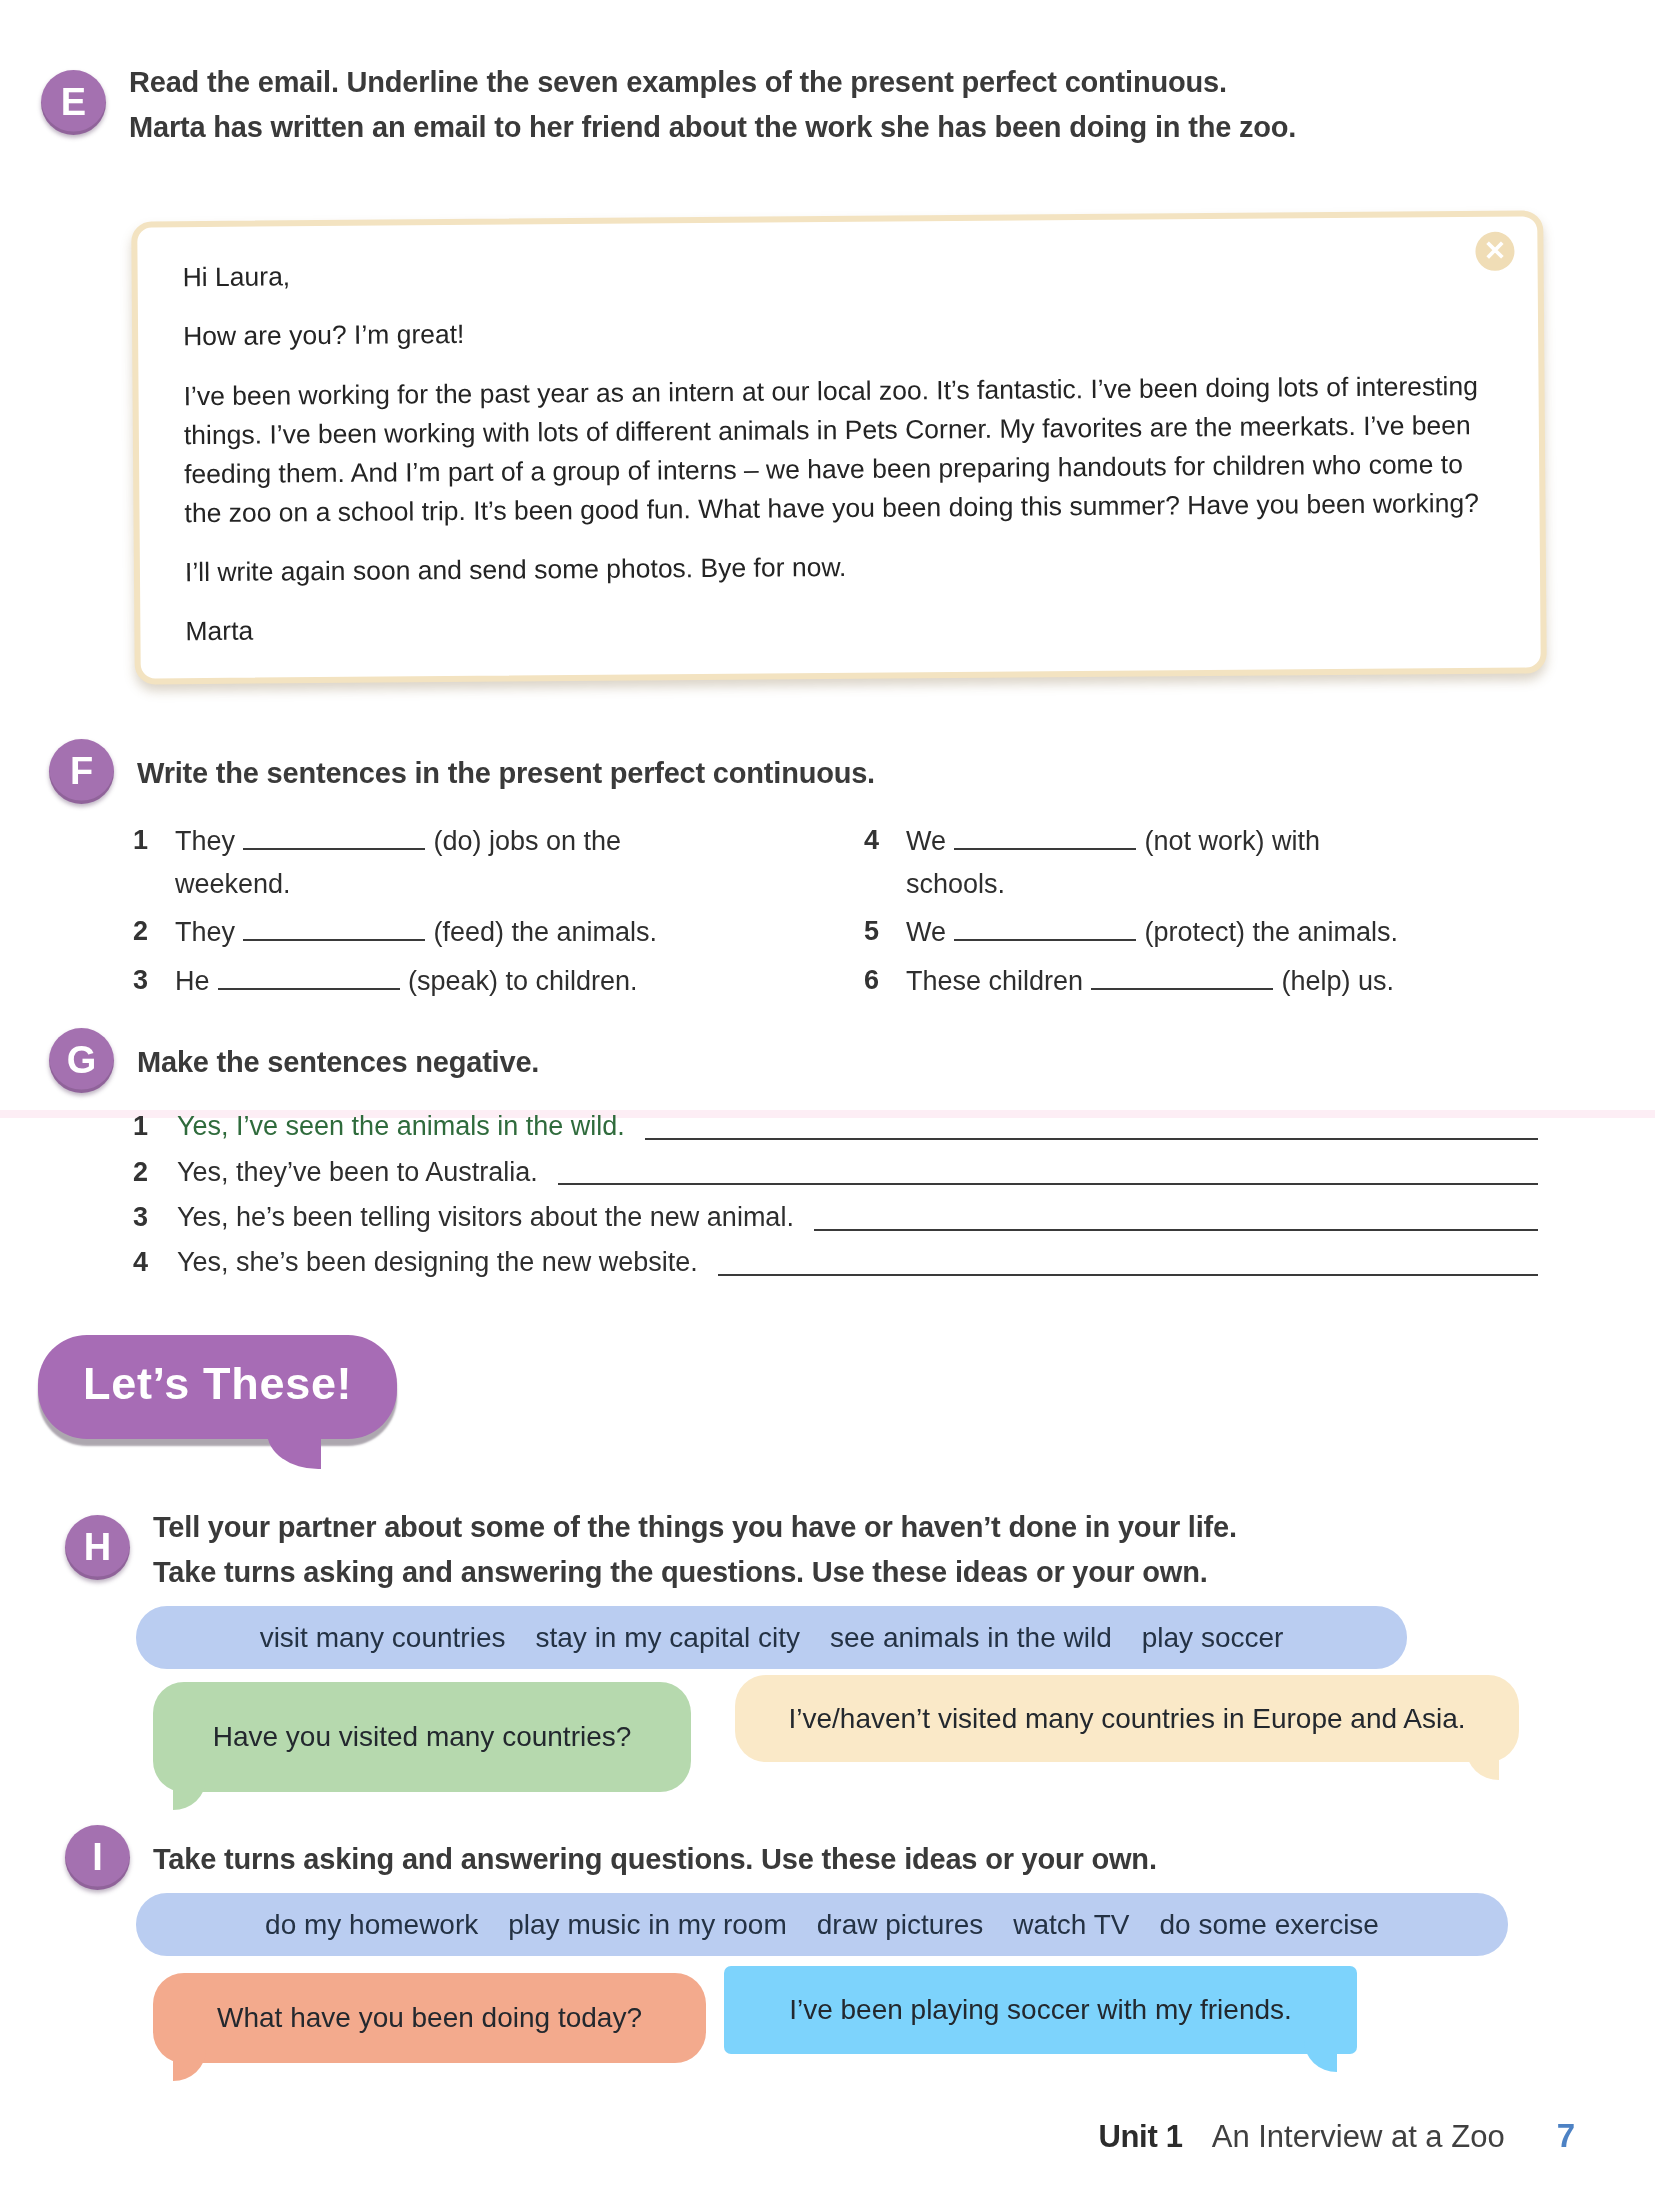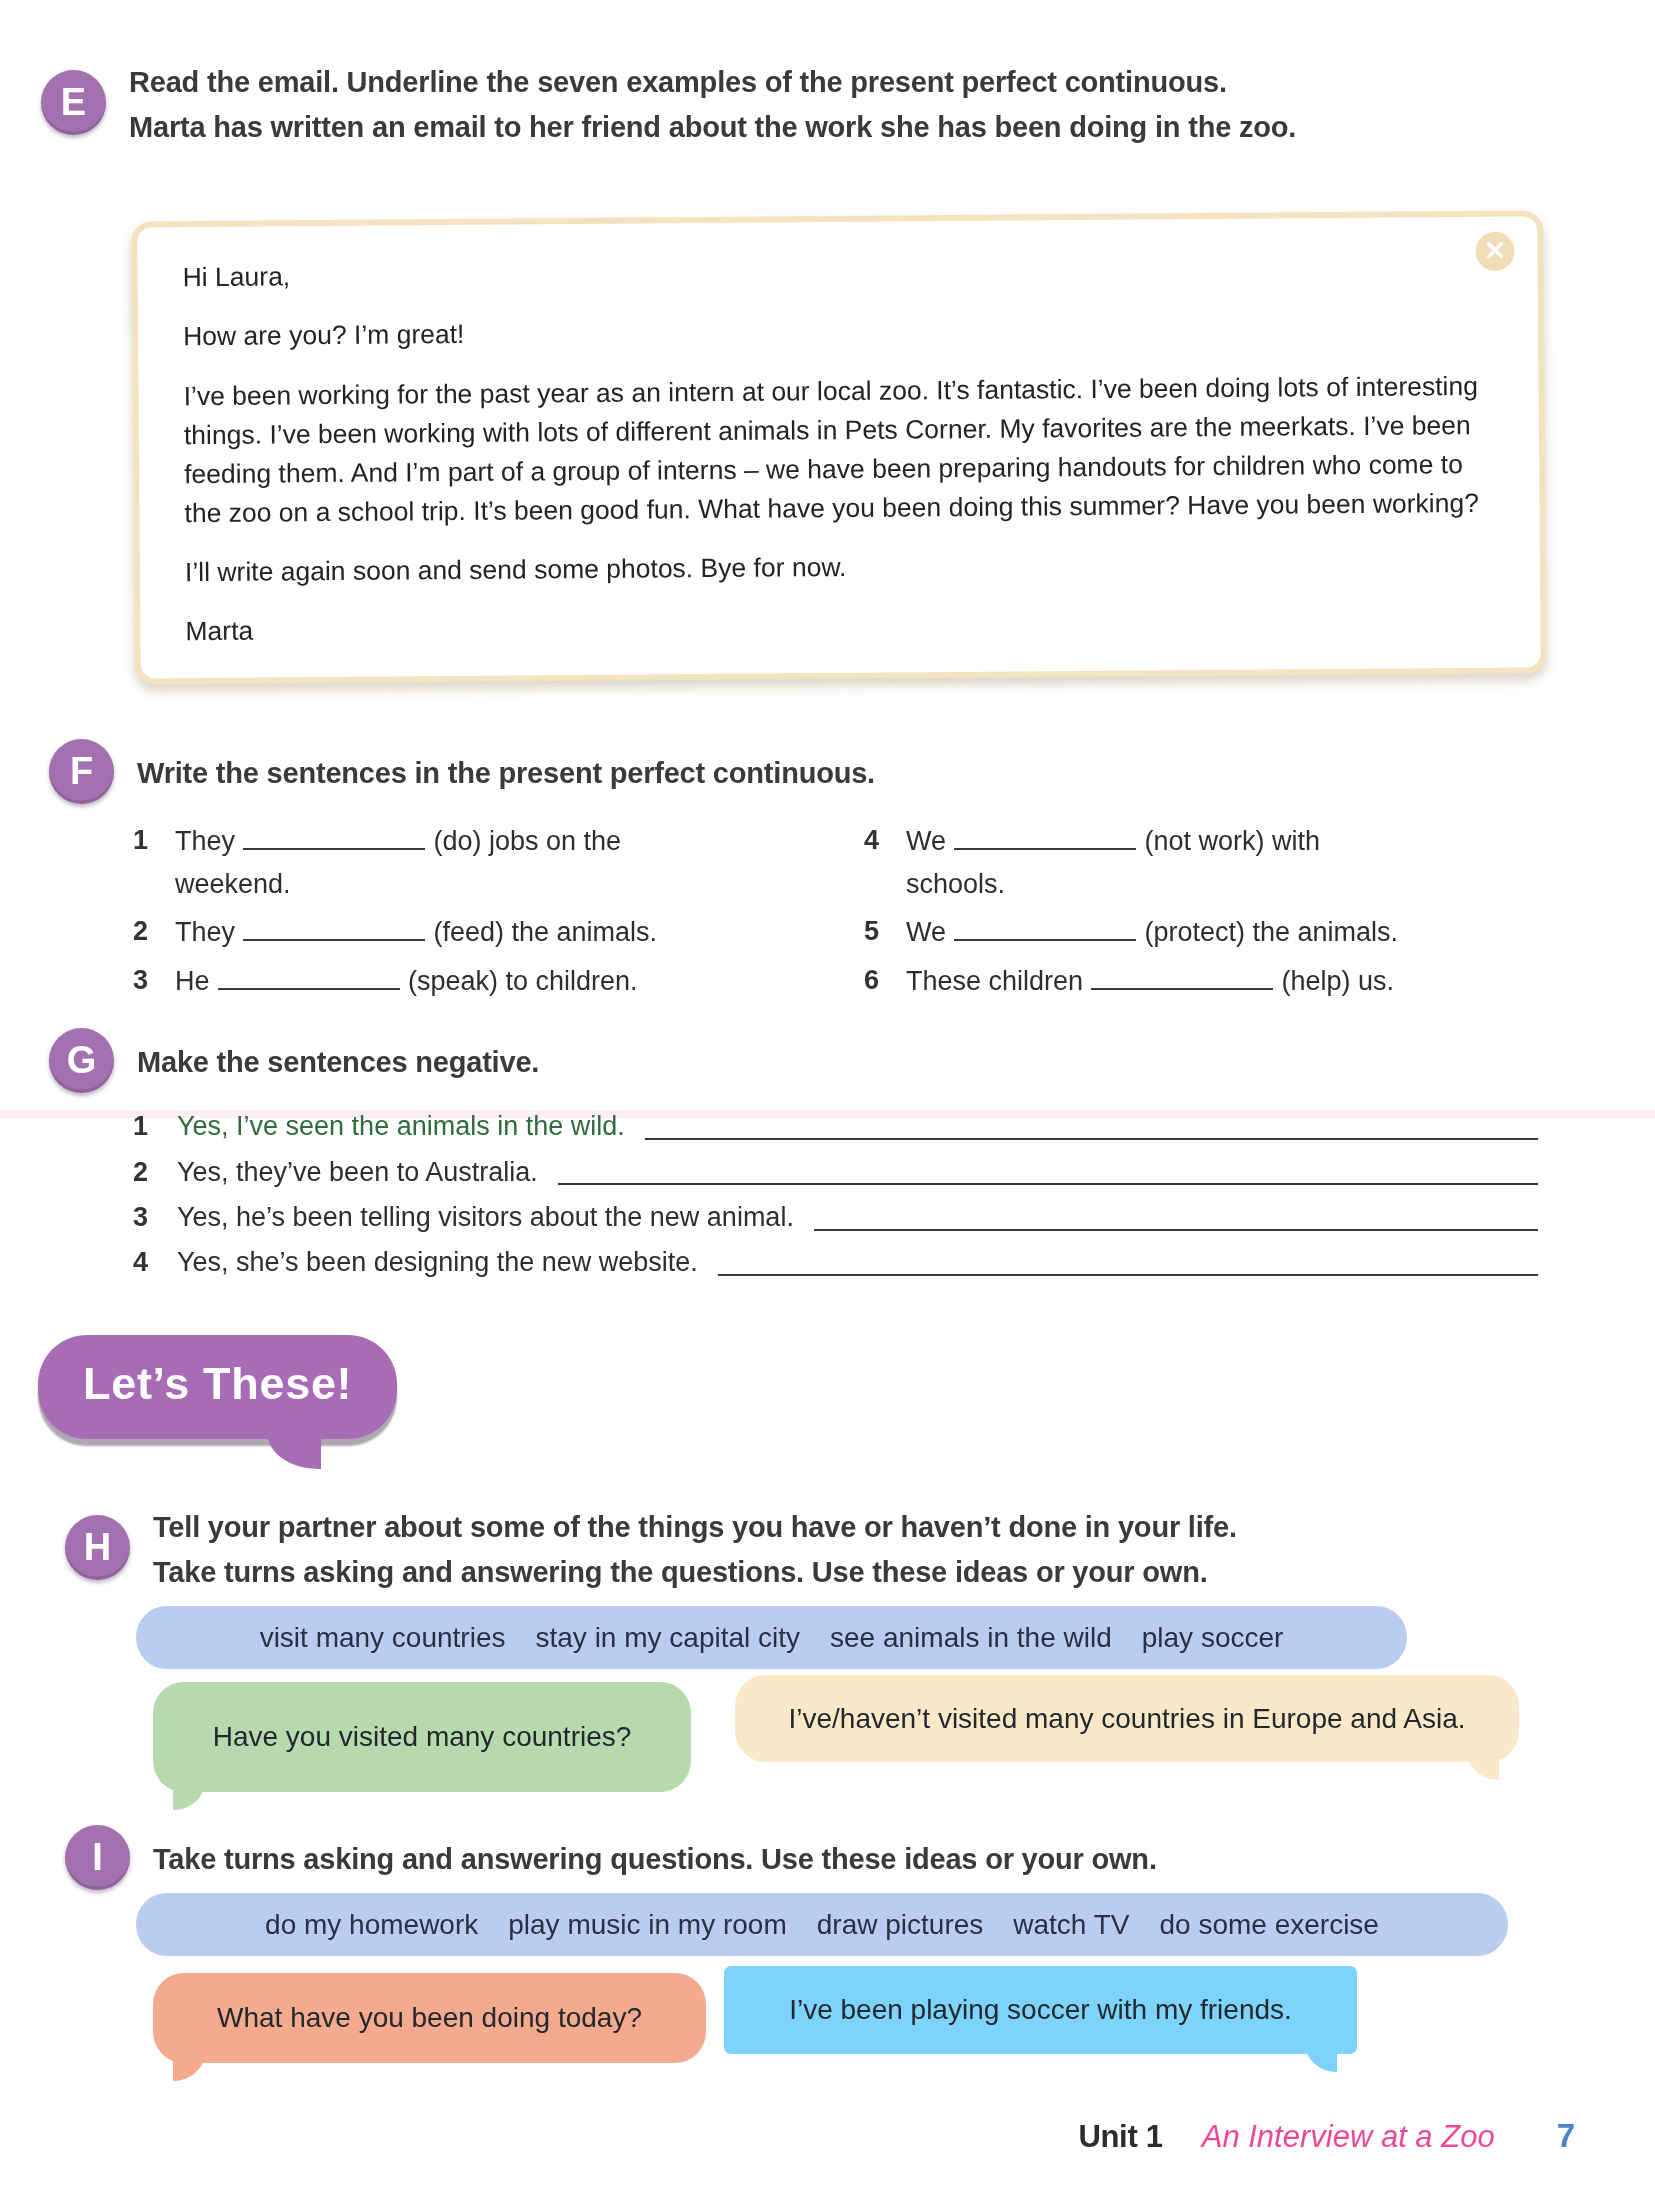--- a/index.html
+++ b/index.html
@@ -86,24 +86,24 @@
   .bubble::after{content:"";position:absolute;width:33px;height:31px;background:inherit;}
   .tail-left::after{bottom:-17.7px;left:20.4px;border-bottom-right-radius:100%;}
   .tail-right::after{bottom:-17.7px;right:20.4px;border-bottom-left-radius:100%;}
   #h-q{top:1682px;left:153px;width:538px;height:110px;background:#b6d9ae;}
   #h-a{top:1675px;left:735px;width:784px;height:87px;background:#fae9c8;}
   #i-q{top:1973px;left:153px;width:553px;height:90px;background:#f3aa8d;}
   #i-a{top:1966px;left:724px;width:633px;height:88px;background:#7dd3fc;border-radius:7px;}
   
   #footer{
     position:absolute;top:2117px;right:80px;z-index:2;
-    display:flex;align-items:baseline;gap:39px;font-size:31px;
+    display:flex;align-items:baseline;gap:29px;font-size:31px;
   }
   #footer .unit{font-weight:bold;color:#2c2c2c;letter-spacing:-0.3px;}
-  #footer .title{color:#ec4899;font-style:italic;}
+  #footer .title{color:#404040;}
   #footer .pageno{color:#4d82c4;font-weight:bold;margin-left:23px;font-size:33px;}
 </style>
 </head>
 <body>
 
 <div id="page">
 
   <div class="stripe"></div>
 
   <div class="sec" style="top:60px;left:41px;">

